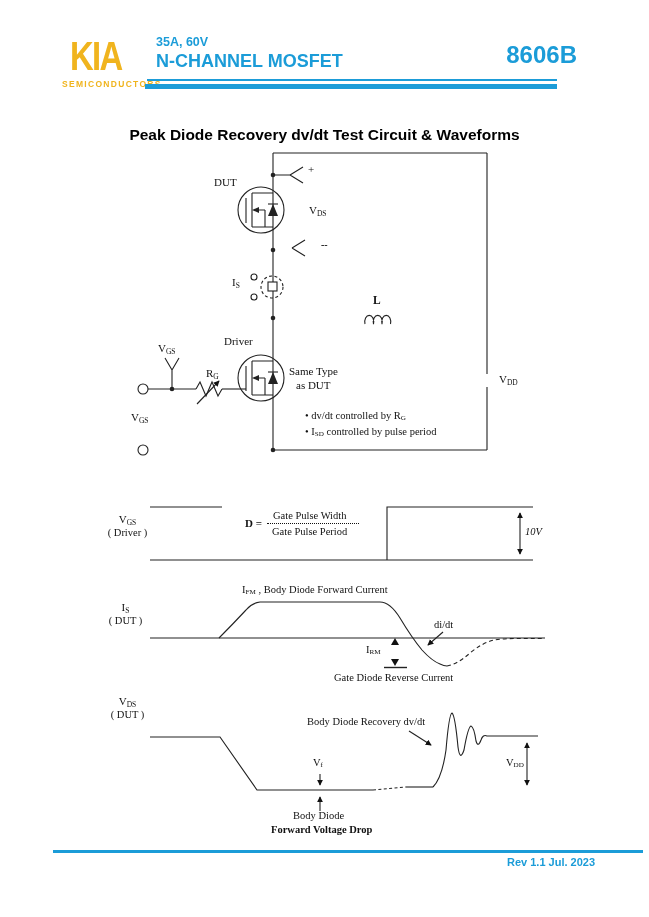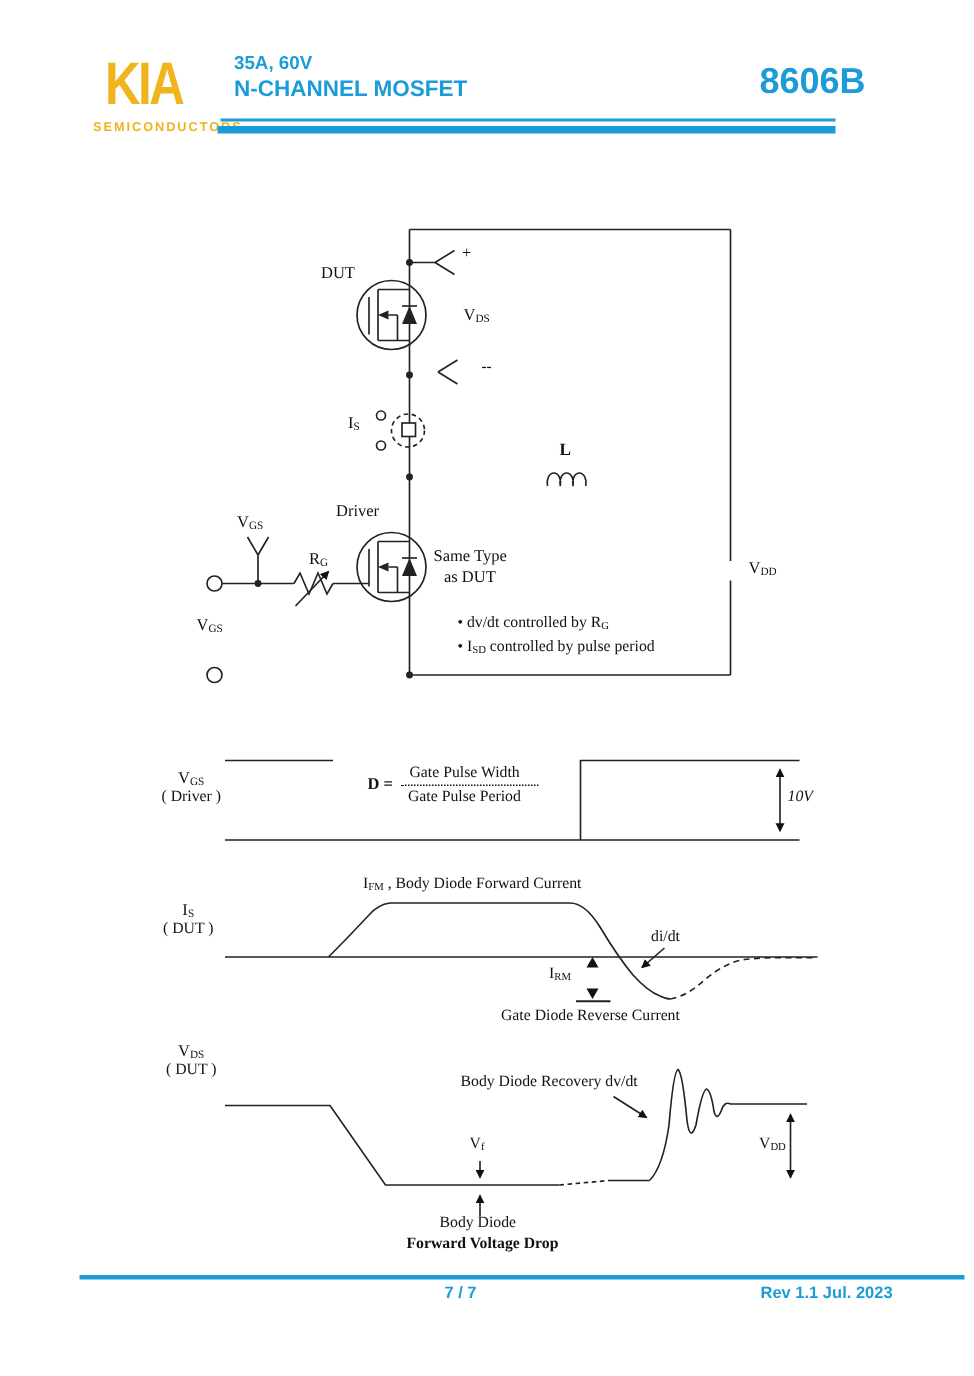--- a/index.html
+++ b/index.html
@@ -20,26 +20,27 @@
 </style>
 </head>
 <body>
 
 <div class="page">
 
   <div class="abs sans b gold" style="left:70px;top:33px;font-size:40px;letter-spacing:-2px;transform:scale(0.82,1);transform-origin:left top;">KIA</div>
   <div class="abs sans b gold" style="left:62px;top:80px;font-size:8.5px;letter-spacing:1.3px;">SEMICONDUCTORS</div>
 
   <div class="abs sans b blue" style="left:156px;top:35px;font-size:12.5px;">35A,  60V</div>
-  <div class="abs sans b blue" style="left:156px;top:51px;font-size:15px;">N-CHANNEL MOSFET</div>
+  <div class="abs sans b blue" style="left:156px;top:51px;font-size:18px;">N-CHANNEL MOSFET</div>
   <div class="abs sans b blue" style="right:72px;top:41px;font-size:24px;">8606B</div>
 
   <div class="bar" style="left:147px;top:79px;width:410px;height:1.5px;"></div>
   <div class="bar" style="left:145px;top:84px;width:412px;height:4.5px;"></div>
 
+  <div class="abs sans b ctr" style="left:0;top:126px;width:649px;font-size:15.5px;color:#000;">Peak Diode Recovery dv/dt Test Circuit  &amp;  Waveforms</div>
 
   <svg width="649" height="917" viewBox="0 0 649 917">
     <defs>
       <marker id="ah" markerWidth="8" markerHeight="8" refX="5.2" refY="3" orient="auto-start-reverse" markerUnits="userSpaceOnUse">
         <path d="M0,0 L6,3 L0,6 Z" fill="#111"></path>
       </marker>
     </defs>
     <g stroke="#222" stroke-width="1.1" fill="none">
 
       <g>
@@ -192,16 +193,15 @@
   <div class="abs wlbl" style="left:313px;top:757px;">
     <span>V</span><sub>f</sub>
   </div>
   <div class="abs wlbl" style="left:293px;top:810px;">Body Diode</div>
   <div class="abs wlbl" style="left:271px;top:824px;font-weight:bold;">Forward Voltage Drop</div>
   <div class="abs wlbl" style="left:505px;top:757px;background:#fff;padding:0 1px;">
     <span>V</span><sub>DD</sub>
   </div>
 
   <div class="bar" style="left:53px;top:850px;width:590px;height:2.5px;"></div>
-  <div class="abs sans b blue ctr" style="left:0;top:856px;width:614px;font-size:11px;">7 / 7</div>
   <div class="abs sans b blue" style="left:491px;top:856px;font-size:11px;padding-left:16px;">Rev 1.1 Jul. 2023</div>
 
 </div>
 
 </body></html>

